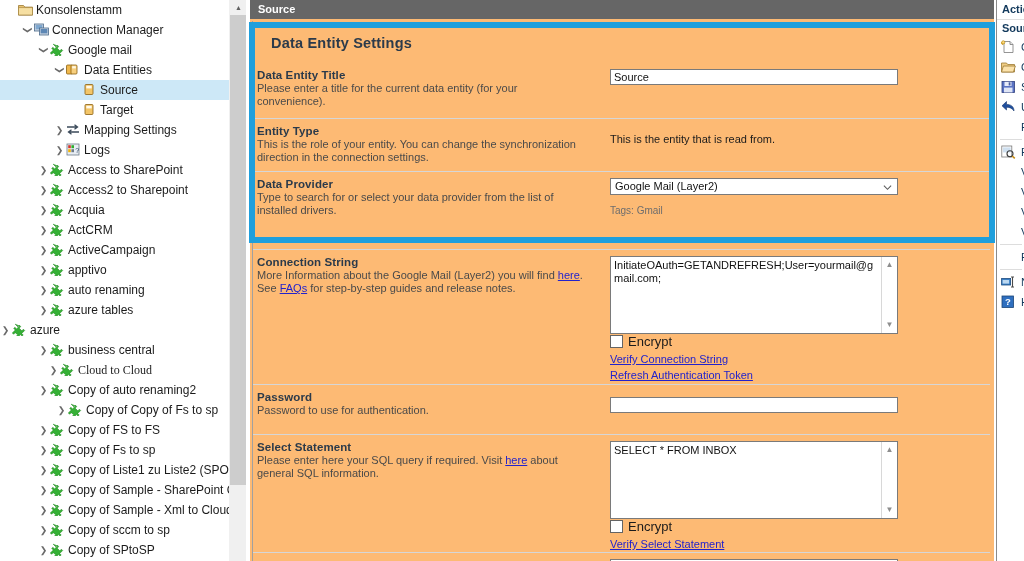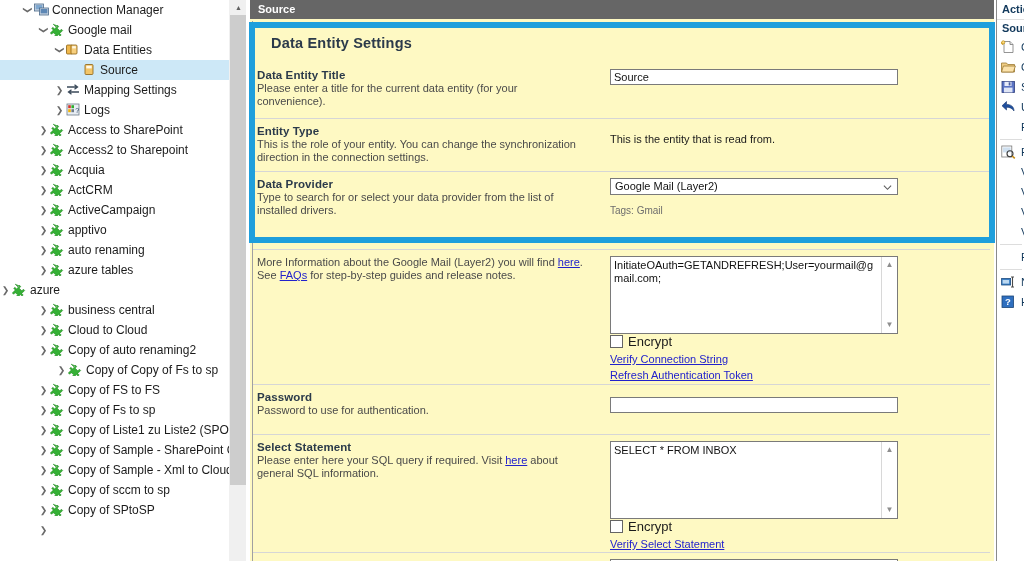--- a/index.html
+++ b/index.html
@@ -55,21 +55,21 @@
     position:absolute;left:250px;top:0;width:744px;height:561px;
     background:#ffffff;overflow:hidden;
   }
   #main-header{
     position:absolute;left:0;top:0;width:744px;height:19px;
     background:#666666;color:#ffffff;font-size:11px;font-weight:bold;
     line-height:19px;padding-left:8px;box-sizing:border-box;
   }
   #main-body{
     position:absolute;left:0;top:19px;width:744px;height:542px;
-    background:#fef9c3;overflow:hidden;
+    background:#fdba74;overflow:hidden;
   }
   #form-scrollframe{
     position:absolute;left:2px;top:2px;width:738px;height:540px;
     border-left:1px solid #a0a0a0;box-sizing:border-box;
   }
 
   .section{
     position:relative;
     border-top:1px solid #d6d6d6;
     box-sizing:border-box;
@@ -178,38 +178,46 @@
   #right-edge{
     position:absolute;left:994px;top:0;width:2px;height:561px;background:#ffffff;
   }
 </style>
 </head>
 <body>
 
 <div id="root">
 
   <div id="tree-pane">
+      <div class="tree-row" style="padding-left: 6px;"><span class="tw none"></span><span class="ico"><svg width="15" height="13" viewBox="0 0 15 13">
+            <path d="M0.5 2.5h5l1.4 1.6h7.6v8H0.5z" fill="#e8c271" stroke="#9c7a33" stroke-width=".8"></path>
+            <path d="M0.5 4.6h14v7.4H0.5z" fill="#f6dfa2" stroke="#9c7a33" stroke-width=".6"></path>
+          </svg></span><span class="tlabel">Konsolenstamm</span></div>
       <div class="tree-row" style="padding-left: 22px;"><span class="tw" style="transform: rotate(90deg); display: inline-block;">❯</span><span class="ico"><svg width="15" height="13" viewBox="0 0 15 13">
             <rect x="0.5" y="1" width="9" height="7" fill="#cfd8e3" stroke="#4a6a8a" stroke-width=".8"></rect>
             <rect x="1.6" y="2" width="6.8" height="4.4" fill="#7fa8d0"></rect>
             <rect x="5.5" y="5" width="9" height="7" fill="#cfd8e3" stroke="#4a6a8a" stroke-width=".8"></rect>
             <rect x="6.6" y="6" width="6.8" height="4.4" fill="#5d87b5"></rect>
           </svg></span><span class="tlabel">Connection Manager</span></div>
       <div class="tree-row" style="padding-left: 38px;"><span class="tw" style="transform: rotate(90deg); display: inline-block;">❯</span><span class="ico"><svg width="15" height="13" viewBox="0 0 15 13">
             <path d="M3.2 1.2l2.6 2.6 1.6-1.6 1.4 1.4-1.6 1.6 2.6 2.6 1.6-1.6 1.3 1.3-3 3 1.5 1.6-1.2 1.1-1.5-1.6-3 3-1.3-1.3 1.6-1.6L3.2 9.7 1.6 11.3.3 10 3.3 7 1.7 5.4 2.9 4.3l1.6 1.6 3-3z" fill="#35b035" stroke="#168016" stroke-width=".5"></path>
           </svg></span><span class="tlabel">Google mail</span></div>
       <div class="tree-row" style="padding-left: 54px;"><span class="tw" style="transform: rotate(90deg); display: inline-block;">❯</span><span class="ico"><svg width="15" height="13" viewBox="0 0 15 13">
             <rect x="0.5" y="2" width="6" height="9" rx="1" fill="#f0b84d" stroke="#8a5f12" stroke-width=".8"></rect>
             <rect x="5" y="2" width="6" height="9" rx="1" fill="#f7cf7e" stroke="#8a5f12" stroke-width=".8"></rect>
             <rect x="6.2" y="3.2" width="3.6" height="2.2" fill="#fff8e4"></rect>
           </svg></span><span class="tlabel">Data Entities</span></div>
       <div class="tree-row sel" style="padding-left: 70px;"><span class="tw none"></span><span class="ico"><svg width="15" height="13" viewBox="0 0 15 13">
             <rect x="3" y="1.5" width="8" height="10" rx="1" fill="#f3c568" stroke="#8a5f12" stroke-width=".8"></rect>
             <rect x="4.3" y="2.8" width="5.4" height="2.6" fill="#fffaec"></rect>
           </svg></span><span class="tlabel">Source</span></div>
+      <div class="tree-row" style="padding-left: 70px;"><span class="tw none"></span><span class="ico"><svg width="15" height="13" viewBox="0 0 15 13">
+            <rect x="3" y="1.5" width="8" height="10" rx="1" fill="#f3c568" stroke="#8a5f12" stroke-width=".8"></rect>
+            <rect x="4.3" y="2.8" width="5.4" height="2.6" fill="#fffaec"></rect>
+          </svg></span><span class="tlabel">Target</span></div>
       <div class="tree-row" style="padding-left: 54px;"><span class="tw">❯</span><span class="ico"><svg width="15" height="13" viewBox="0 0 15 13">
             <path d="M1 4h10M8.5 1.8L11.5 4 8.5 6.2" fill="none" stroke="#3b4a5a" stroke-width="1.3"></path>
             <path d="M13 9H3M5.5 6.8L2.5 9l3 2.2" fill="none" stroke="#3b4a5a" stroke-width="1.3"></path>
           </svg></span><span class="tlabel">Mapping Settings</span></div>
       <div class="tree-row" style="padding-left: 54px;"><span class="tw">❯</span><span class="ico"><svg width="15" height="13" viewBox="0 0 15 13">
             <rect x="1" y="1" width="12" height="11" fill="#e9eef4" stroke="#6c7a88" stroke-width=".8"></rect>
             <rect x="2.2" y="2.2" width="2.6" height="3" fill="#d6342b"></rect>
             <rect x="5.4" y="2.2" width="2.6" height="3" fill="#2fae2f"></rect>
             <rect x="2.2" y="6.2" width="2.6" height="3" fill="#f0b400"></rect>
             <rect x="5.4" y="6.2" width="2.6" height="3" fill="#6c7a88"></rect>
@@ -238,21 +246,21 @@
           </svg></span><span class="tlabel">auto renaming</span></div>
       <div class="tree-row" style="padding-left: 38px;"><span class="tw">❯</span><span class="ico"><svg width="15" height="13" viewBox="0 0 15 13">
             <path d="M3.2 1.2l2.6 2.6 1.6-1.6 1.4 1.4-1.6 1.6 2.6 2.6 1.6-1.6 1.3 1.3-3 3 1.5 1.6-1.2 1.1-1.5-1.6-3 3-1.3-1.3 1.6-1.6L3.2 9.7 1.6 11.3.3 10 3.3 7 1.7 5.4 2.9 4.3l1.6 1.6 3-3z" fill="#35b035" stroke="#168016" stroke-width=".5"></path>
           </svg></span><span class="tlabel">azure tables</span></div>
       <div class="tree-row" style=""><span class="tw">❯</span><span class="ico"><svg width="15" height="13" viewBox="0 0 15 13">
             <path d="M3.2 1.2l2.6 2.6 1.6-1.6 1.4 1.4-1.6 1.6 2.6 2.6 1.6-1.6 1.3 1.3-3 3 1.5 1.6-1.2 1.1-1.5-1.6-3 3-1.3-1.3 1.6-1.6L3.2 9.7 1.6 11.3.3 10 3.3 7 1.7 5.4 2.9 4.3l1.6 1.6 3-3z" fill="#35b035" stroke="#168016" stroke-width=".5"></path>
           </svg></span><span class="tlabel">azure</span></div>
       <div class="tree-row" style="padding-left: 38px;"><span class="tw">❯</span><span class="ico"><svg width="15" height="13" viewBox="0 0 15 13">
             <path d="M3.2 1.2l2.6 2.6 1.6-1.6 1.4 1.4-1.6 1.6 2.6 2.6 1.6-1.6 1.3 1.3-3 3 1.5 1.6-1.2 1.1-1.5-1.6-3 3-1.3-1.3 1.6-1.6L3.2 9.7 1.6 11.3.3 10 3.3 7 1.7 5.4 2.9 4.3l1.6 1.6 3-3z" fill="#35b035" stroke="#168016" stroke-width=".5"></path>
           </svg></span><span class="tlabel">business central</span></div>
-      <div class="tree-row" style="padding-left: 38px;"><span class="tw">❯</span><span class="ico"><svg width="15" height="13" viewBox="0 0 15 13">
+      <div class="tree-row" style="padding-left: 48px; font-family: Liberation Serif, serif;"><span class="tw">❯</span><span class="ico"><svg width="15" height="13" viewBox="0 0 15 13">
             <path d="M3.2 1.2l2.6 2.6 1.6-1.6 1.4 1.4-1.6 1.6 2.6 2.6 1.6-1.6 1.3 1.3-3 3 1.5 1.6-1.2 1.1-1.5-1.6-3 3-1.3-1.3 1.6-1.6L3.2 9.7 1.6 11.3.3 10 3.3 7 1.7 5.4 2.9 4.3l1.6 1.6 3-3z" fill="#35b035" stroke="#168016" stroke-width=".5"></path>
           </svg></span><span class="tlabel">Cloud to Cloud</span></div>
       <div class="tree-row" style="padding-left: 38px;"><span class="tw">❯</span><span class="ico"><svg width="15" height="13" viewBox="0 0 15 13">
             <path d="M3.2 1.2l2.6 2.6 1.6-1.6 1.4 1.4-1.6 1.6 2.6 2.6 1.6-1.6 1.3 1.3-3 3 1.5 1.6-1.2 1.1-1.5-1.6-3 3-1.3-1.3 1.6-1.6L3.2 9.7 1.6 11.3.3 10 3.3 7 1.7 5.4 2.9 4.3l1.6 1.6 3-3z" fill="#35b035" stroke="#168016" stroke-width=".5"></path>
           </svg></span><span class="tlabel">Copy of auto renaming2</span></div>
       <div class="tree-row" style="padding-left: 56px;"><span class="tw">❯</span><span class="ico"><svg width="15" height="13" viewBox="0 0 15 13">
             <path d="M3.2 1.2l2.6 2.6 1.6-1.6 1.4 1.4-1.6 1.6 2.6 2.6 1.6-1.6 1.3 1.3-3 3 1.5 1.6-1.2 1.1-1.5-1.6-3 3-1.3-1.3 1.6-1.6L3.2 9.7 1.6 11.3.3 10 3.3 7 1.7 5.4 2.9 4.3l1.6 1.6 3-3z" fill="#35b035" stroke="#168016" stroke-width=".5"></path>
           </svg></span><span class="tlabel">Copy of Copy of Fs to sp</span></div>
       <div class="tree-row" style="padding-left: 38px;"><span class="tw">❯</span><span class="ico"><svg width="15" height="13" viewBox="0 0 15 13">
             <path d="M3.2 1.2l2.6 2.6 1.6-1.6 1.4 1.4-1.6 1.6 2.6 2.6 1.6-1.6 1.3 1.3-3 3 1.5 1.6-1.2 1.1-1.5-1.6-3 3-1.3-1.3 1.6-1.6L3.2 9.7 1.6 11.3.3 10 3.3 7 1.7 5.4 2.9 4.3l1.6 1.6 3-3z" fill="#35b035" stroke="#168016" stroke-width=".5"></path>
@@ -321,20 +329,21 @@
               <svg class="caret" viewBox="0 0 10 10">
                 <path d="M1 3 L5 7 L9 3" fill="none" stroke="#5a5a5a" stroke-width="1.2"></path>
               </svg>
             </div>
             <div class="tags">Tags: Gmail</div>
           </div>
         </div>
 
         <div class="section" style="height:135px">
           <div class="sec-left">
+            <div class="sec-title">Connection String</div>
             <div class="sec-desc">
               <span>More Information about the Google Mail (Layer2) you will find </span><a class="lnk">here</a><span>. See </span><a class="lnk">FAQs</a><span> for step-by-step guides and release notes.</span>
             </div>
           </div>
           <div class="sec-right">
             <div class="tabox">
               <div class="tacontent">InitiateOAuth=GETANDREFRESH;User=yourmail@gmail.com;</div>
               <div class="tasb">
                 <div class="ar up">▲</div>
                 <div class="ar dn">▼</div>

